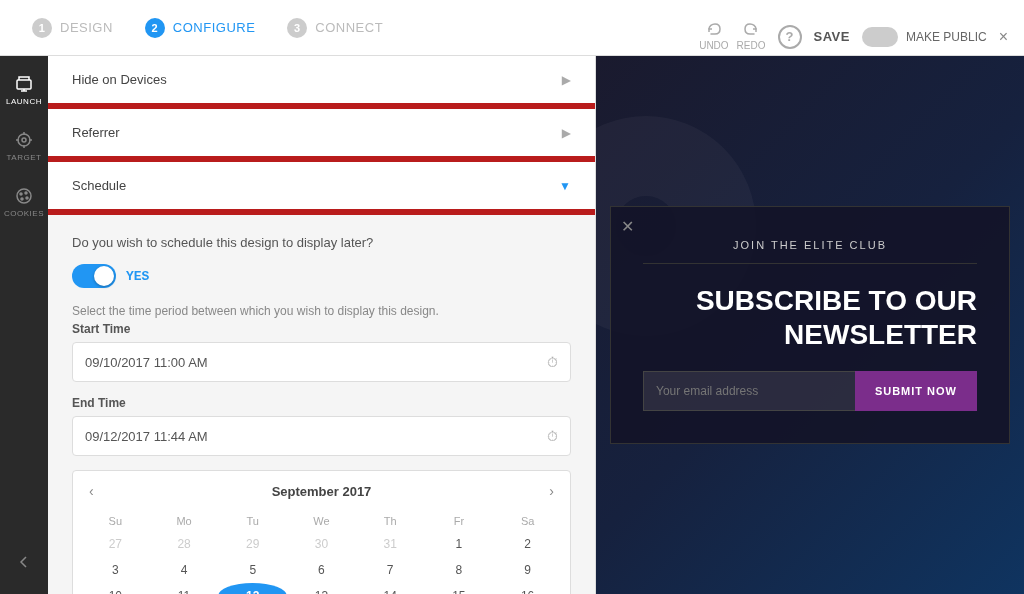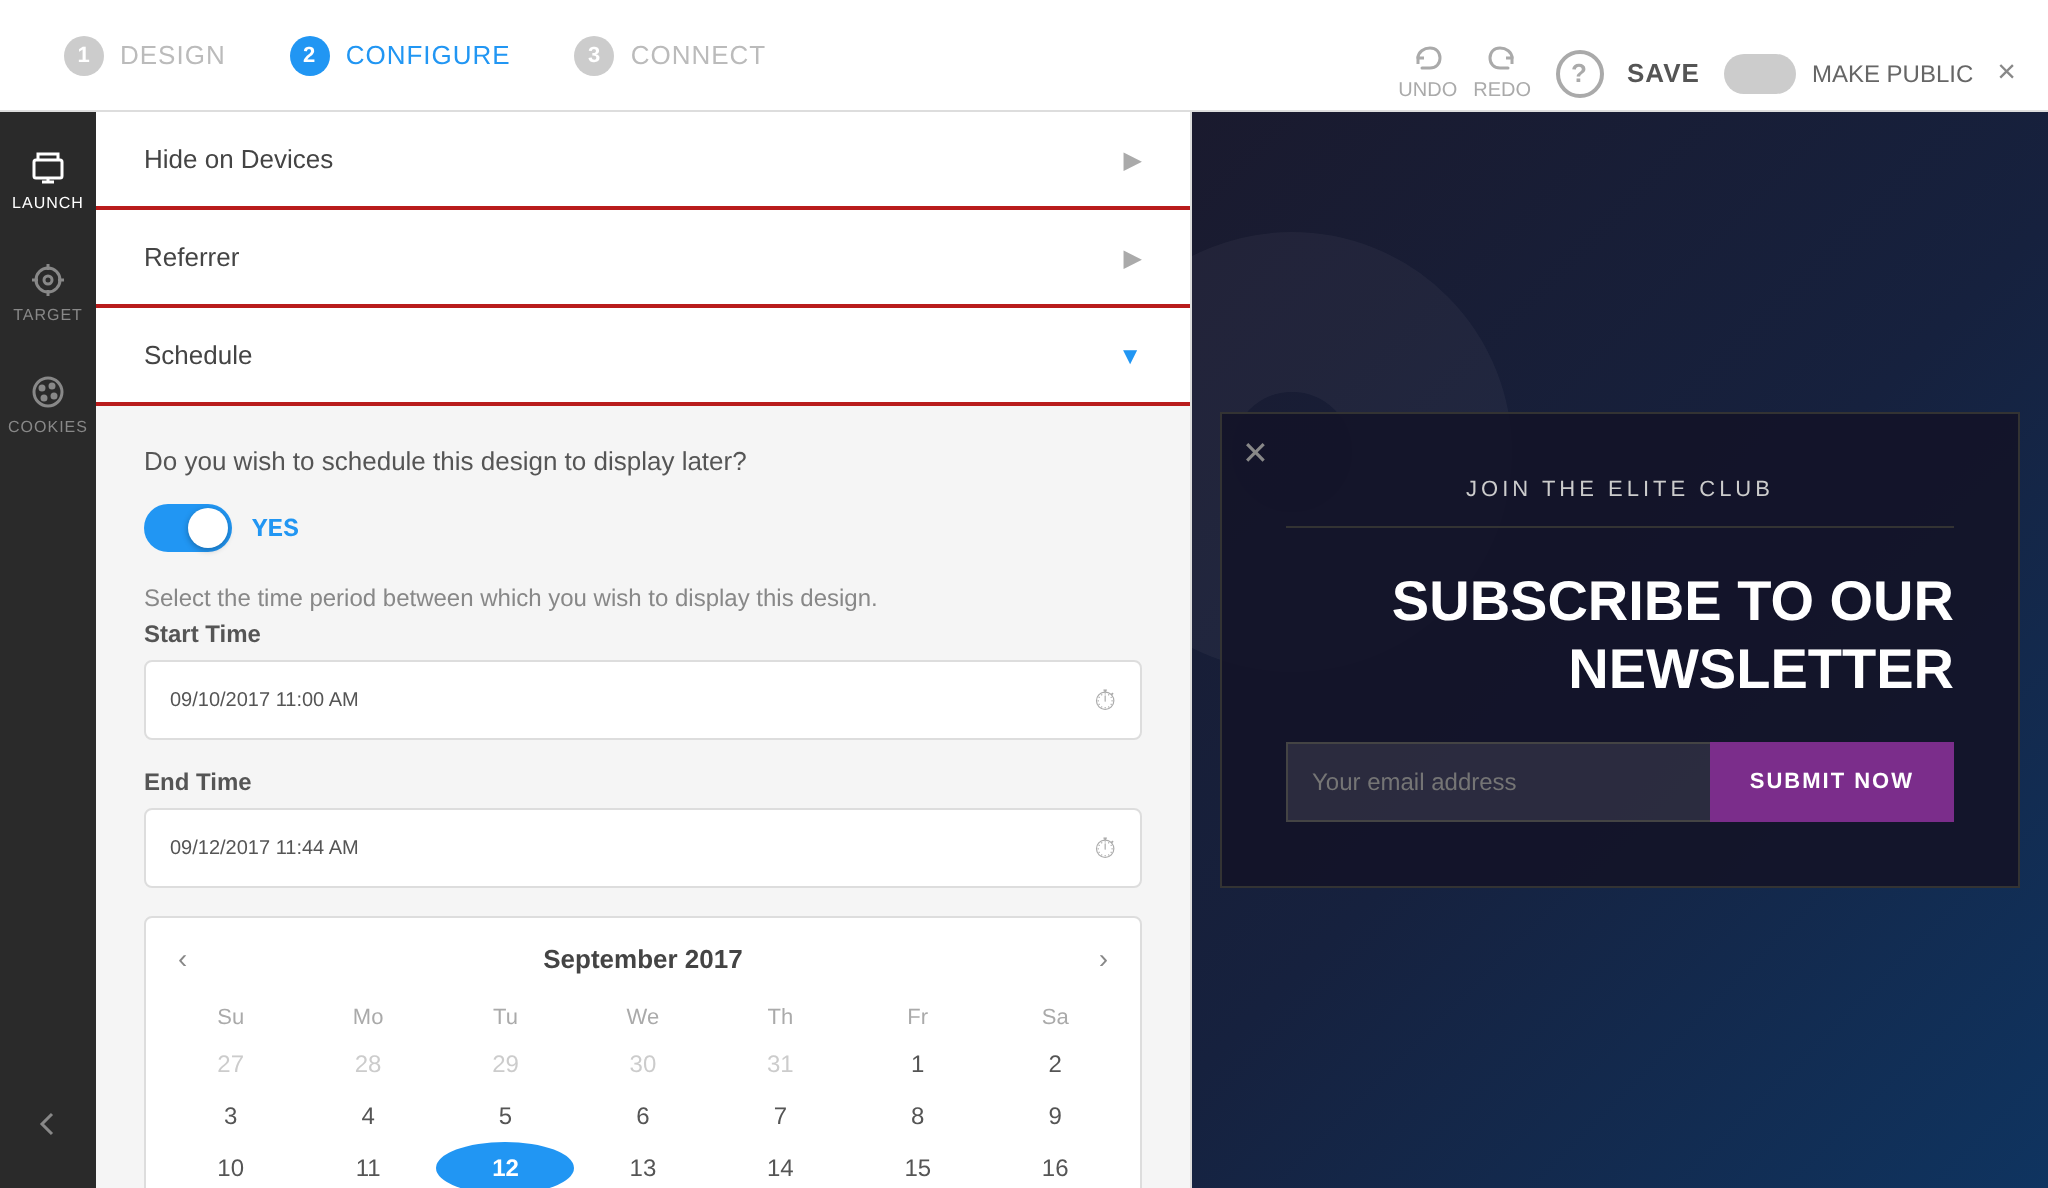--- a/index.html
+++ b/index.html
@@ -49,21 +49,21 @@
     .sidebar-back { display: flex; align-items: center; justify-content: center; width: 48px; height: 48px; color: #888; cursor: pointer; }
 
     
     .configure-panel {
       width: 548px; background: #f5f5f5; overflow-y: auto;
       border-right: 1px solid #ddd;
     }
 
     
     .section-row {
-      background: #fff; border-bottom: 2px solid #b91c1c;
+      background: #fff; border-bottom: 6px solid #b91c1c;
       padding: 16px 24px; display: flex; align-items: center;
       justify-content: space-between; cursor: pointer;
     }
     .section-row.expanded { background: #fff; }
     .section-label { font-size: 13px; color: #444; font-weight: 400; }
     .section-arrow { color: #aaa; font-size: 12px; }
     .section-arrow.down { color: #2196f3; }
 
     
     .schedule-content { background: #f5f5f5; padding: 20px 24px; }
@@ -81,21 +81,21 @@
     .schedule-desc { font-size: 12px; color: #888; margin-bottom: 4px; }
 
     
     .time-label { font-size: 12px; color: #555; font-weight: 600; margin-bottom: 6px; }
     .time-input-wrap {
       background: #fff; border: 1px solid #ddd; border-radius: 4px;
       display: flex; align-items: center; padding: 0 12px; height: 40px;
       margin-bottom: 14px; position: relative;
     }
     .time-input-wrap input {
-      border: none; outline: none; font-size: 10px; color: #555; flex: 1; background: transparent;
+      border: none; outline: none; font-size: 13px; color: #555; flex: 1; background: transparent;
     }
     .clock-icon { color: #aaa; font-size: 14px; }
 
     
     .calendar {
       background: #fff; border: 1px solid #ddd; border-radius: 4px; padding: 12px 8px;
     }
     .cal-header { display: flex; align-items: center; justify-content: space-between; margin-bottom: 12px; padding: 0 8px; }
     .cal-title { font-size: 13px; font-weight: 600; color: #444; }
     .cal-nav { background: none; border: none; color: #888; cursor: pointer; font-size: 14px; }

